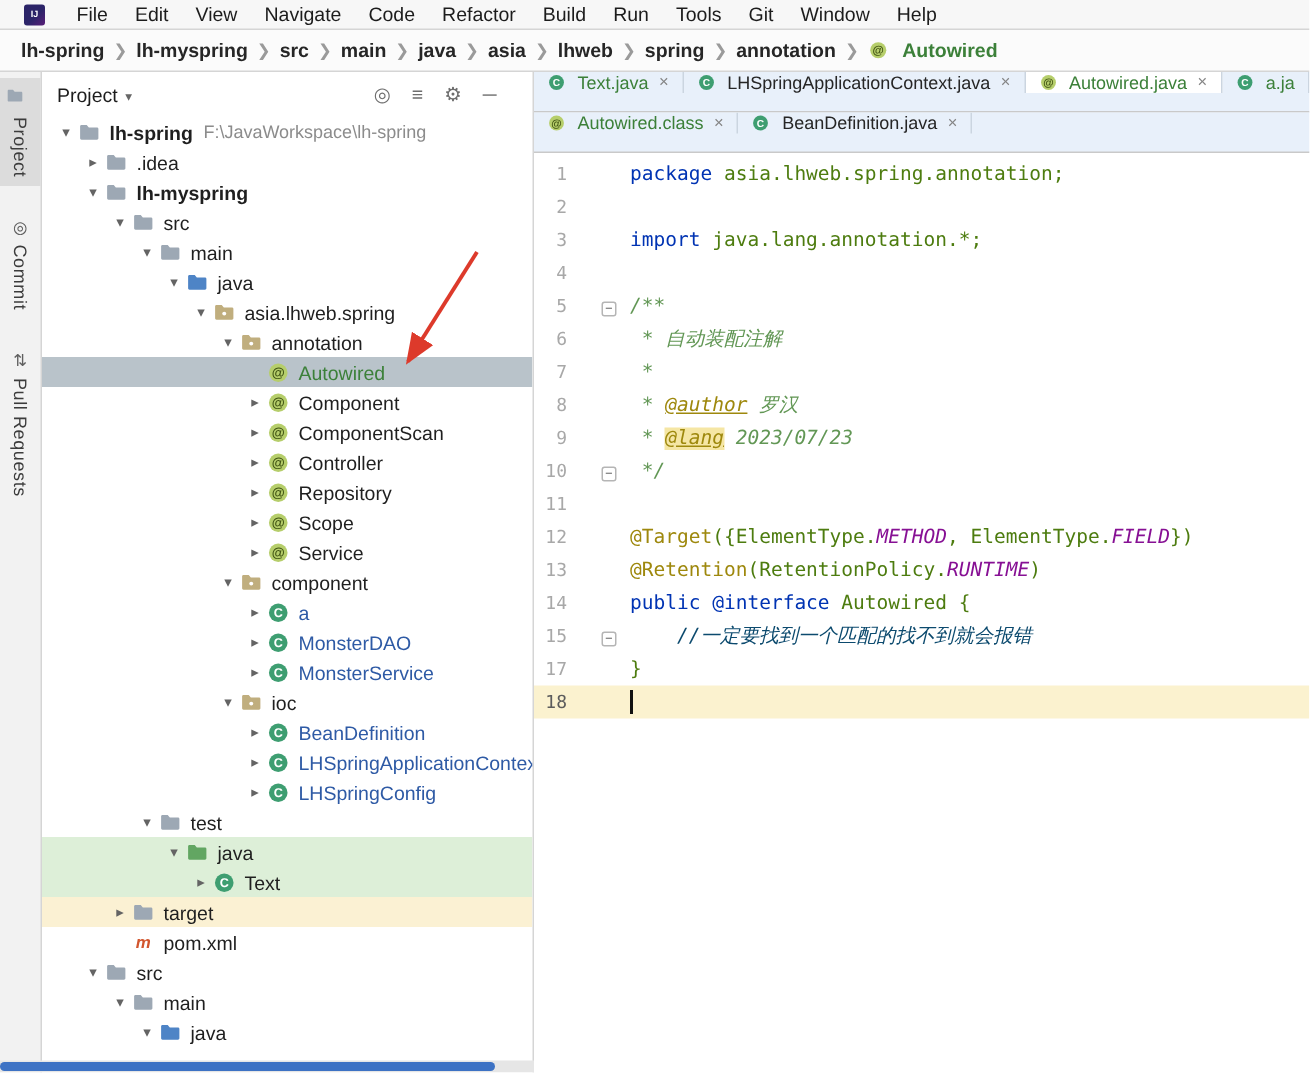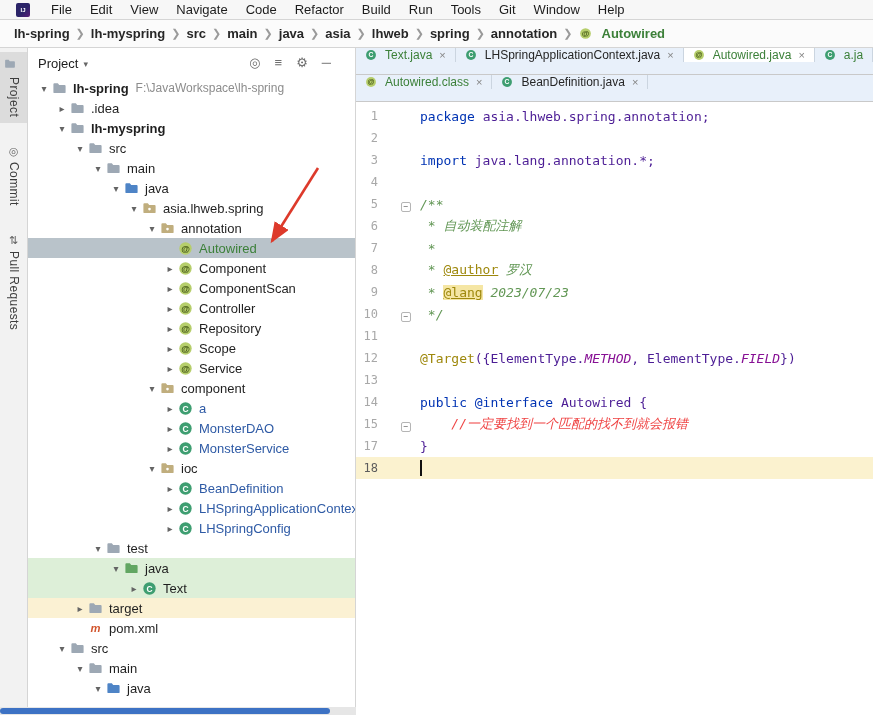--- a/index.html
+++ b/index.html
@@ -63,27 +63,27 @@
 
 .code-area{position:absolute;top:55px;left:0;width:517px;bottom:0;overflow:hidden;font-family:"DejaVu Sans Mono","Liberation Mono",monospace;font-size:13px;padding-top:2px}
 .code-line{height:22px;display:flex;align-items:center}
 .code-line.current{background:#FBF2CF}
 .ln{width:22px;flex:none;text-align:right;color:#A8A8A8;font-size:12px}
 .code-line.current .ln{color:#5c5c5c}
 .fold{width:42px;flex:none;text-align:right;padding-right:9px}
 .fbox{display:inline-block;width:10px;height:10px;line-height:8px;border:1px solid #b5b5b5;background:#fff;text-align:center;font-size:8px;color:#666;border-radius:2px}
 .code-text{white-space:pre}
 .kw{color:#0033B3}
-.p{color:#4c1d95}
+.p{color:#4d7c0f}
 .doc{color:#629755;font-style:italic}
-.doctag{color:#9E880D;text-decoration:underline}
+.doctag{color:#9E880D;font-style:italic;text-decoration:underline}
 .hl{background:#F5E6A4}
 .ann{color:#9E880D}
 .const{color:#871094;font-style:italic}
-.cmt{color:#ef4444;font-style:italic}
+.cmt{color:#0c4a6e;font-style:italic}
 .caret{display:inline-block;width:2px;height:16px;background:#111;vertical-align:middle}
 
 .arrow-overlay{position:absolute;left:0;top:0;pointer-events:none;z-index:10}
 </style>
 </head>
 <body>
 
 <div class="menubar">
   <div class="logo">IJ</div>
   <div id="menu-items" style="display:flex">
@@ -611,20 +611,21 @@
           <span class="code-text"></span>
         </div>
         <div class="code-line">
           <span class="ln">12</span>
           <span class="fold"></span>
           <span class="code-text"><span class="ann">@Target</span><span class="p">({ElementType.</span><span class="const">METHOD</span><span class="p">, ElementType.</span><span class="const">FIELD</span><span class="p">})</span></span>
         </div>
         <div class="code-line">
           <span class="ln">13</span>
           <span class="fold"></span>
+          <span class="code-text"><span class="ann">@Retention</span><span class="p">(RetentionPolicy.</span><span class="const">RUNTIME</span><span class="p">)</span></span>
         </div>
         <div class="code-line">
           <span class="ln">14</span>
           <span class="fold"></span>
           <span class="code-text"><span class="kw">public </span><span class="kw">@interface</span><span class="p"> Autowired {</span></span>
         </div>
         <div class="code-line">
           <span class="ln">15</span>
           <span class="fold"><span class="fbox">−</span></span>
           <span class="code-text"><span class="p">    </span><span class="cmt">//一定要找到一个匹配的找不到就会报错</span></span>

